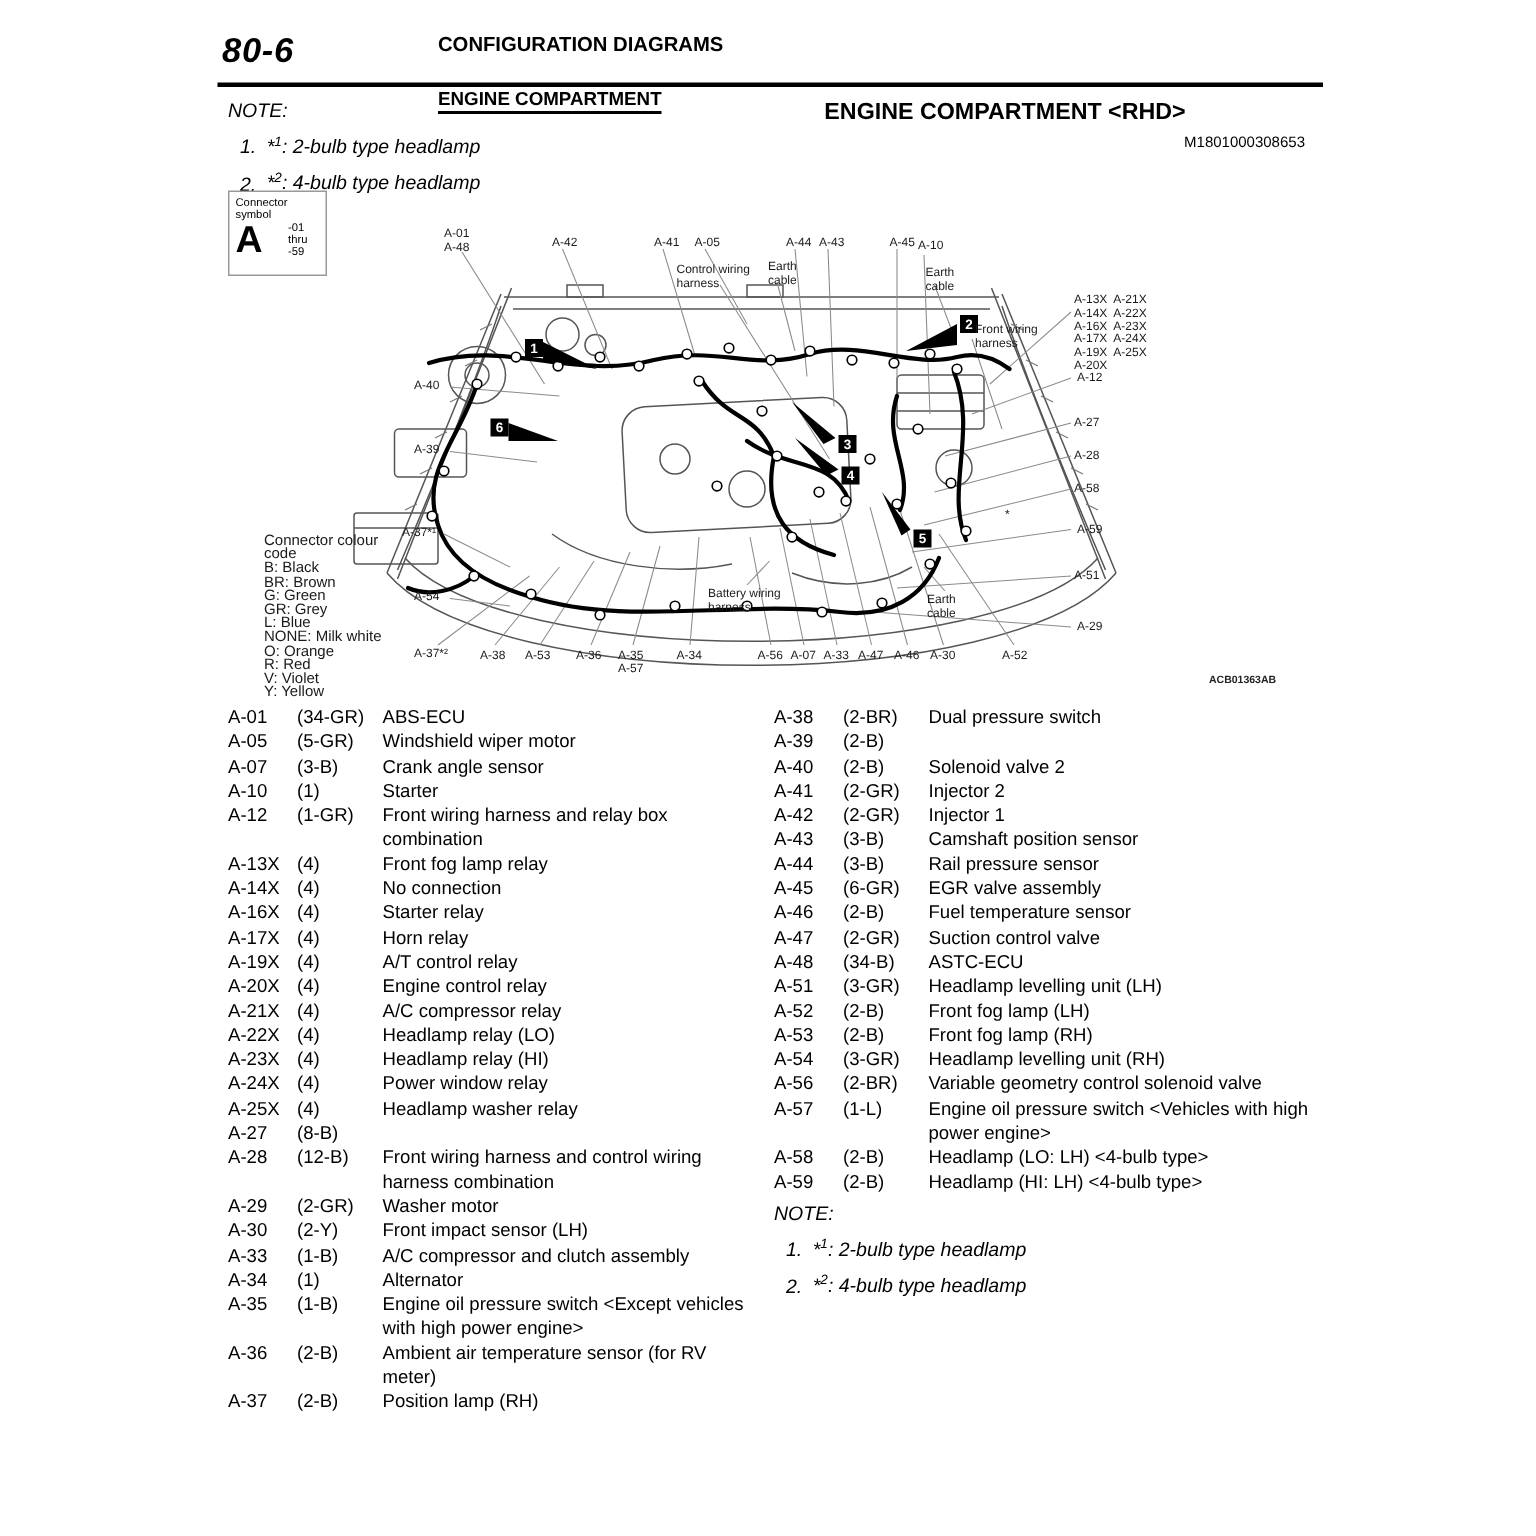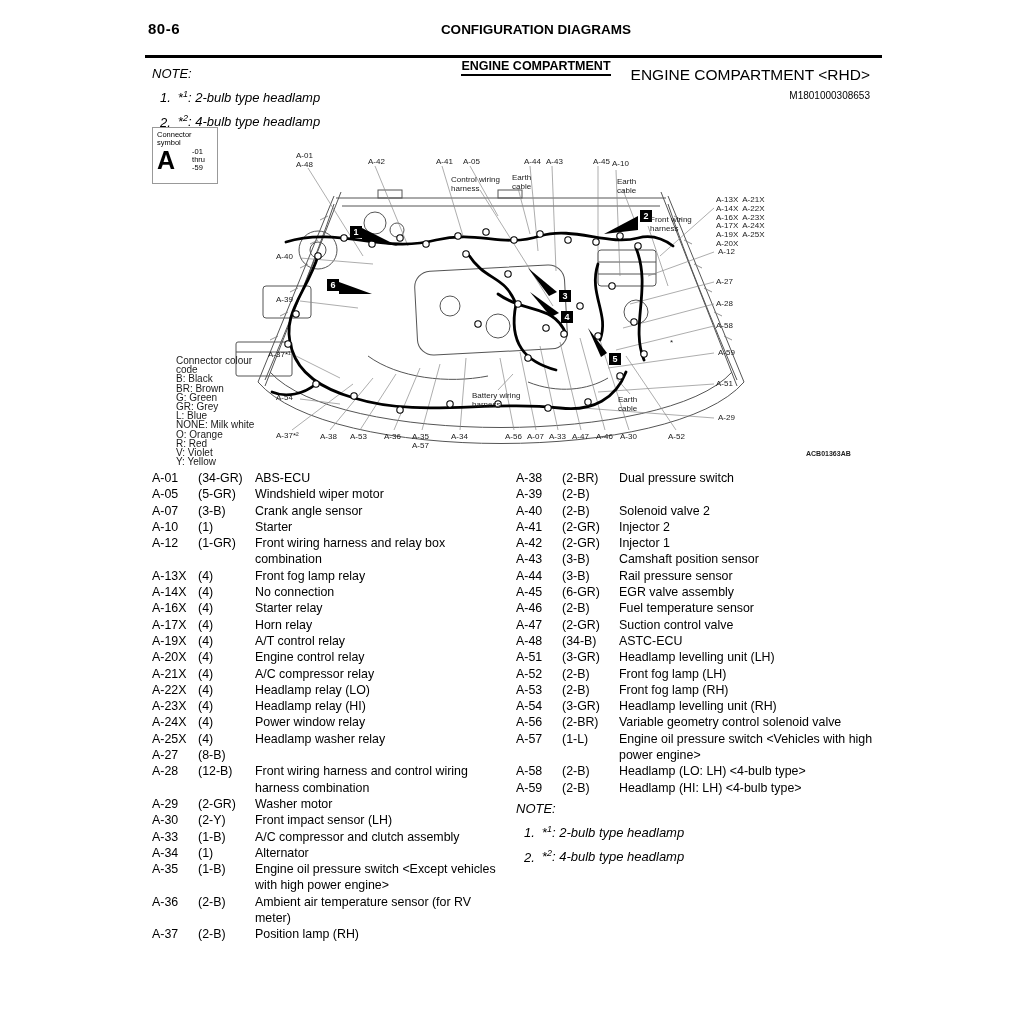--- a/index.html
+++ b/index.html
@@ -1,33 +1,33 @@
 <!DOCTYPE html>
 <html><head>
 <meta charset="utf-8">
 <style>
   html,body{margin:0;padding:0;background:#e8e8e8;}
   .page{position:relative;width:1024px;height:1024px;background:#ffffff;
         font-family:"Liberation Sans","DejaVu Sans",sans-serif;color:#000;overflow:hidden;}
   
-  .page-num{position:absolute;left:148px;top:20px;font-size:15px;font-weight:bold;letter-spacing:.5px;}
-  .hdr-center{position:absolute;left:316px;top:22px;width:440px;text-align:center;}
+  .page-num{position:absolute;left:148px;top:20px;font-size:23px;font-weight:bold;letter-spacing:.5px;font-style:italic;}
+  .hdr-center{position:absolute;left:292px;top:22px;width:440px;text-align:left;}
   .hdr-title{font-size:13.5px;font-weight:bold;}
   .hdr-sub{display:inline-block;font-size:12.5px;font-weight:bold;border-bottom:2px solid #000;padding-bottom:1px;margin-top:4px;}
   .hdr-rule{position:absolute;left:145px;top:55px;width:737px;border-top:3px solid #000;}
   
   .note{position:absolute;font-style:italic;}
   .note-top{left:152px;top:64px;}
   .note-label{font-size:13px;line-height:20px;}
   .note-item{font-size:13px;line-height:21px;margin-left:8px;}
   .note-item .nnum{margin-right:7px;}
   .note-item sup{font-size:9px;}
   
   .sec-block{position:absolute;left:470px;top:66px;width:400px;}
-  .sec-title{font-size:15.5px;font-weight:normal;text-align:right;}
+  .sec-title{font-size:15.5px;font-weight:bold;text-align:center;}
   .doc-num{font-size:10px;text-align:right;margin-top:6px;}
   
   .sym-box{position:absolute;left:152px;top:127px;width:58px;height:52px;border:1.5px solid #999;padding:3px 2px 0 4px;}
   .sym-title{font-size:7.5px;line-height:8px;white-space:pre-line;}
   .sym-row{display:flex;align-items:center;margin-top:1px;}
   .sym-letter{font-size:25px;font-weight:bold;line-height:24px;}
   .sym-range{font-size:7.5px;line-height:8px;margin-left:17px;white-space:pre-line;}
   
   .diagram{position:absolute;left:168px;top:146px;width:722px;height:322px;}
   .diagram svg{position:absolute;left:0;top:0;}

